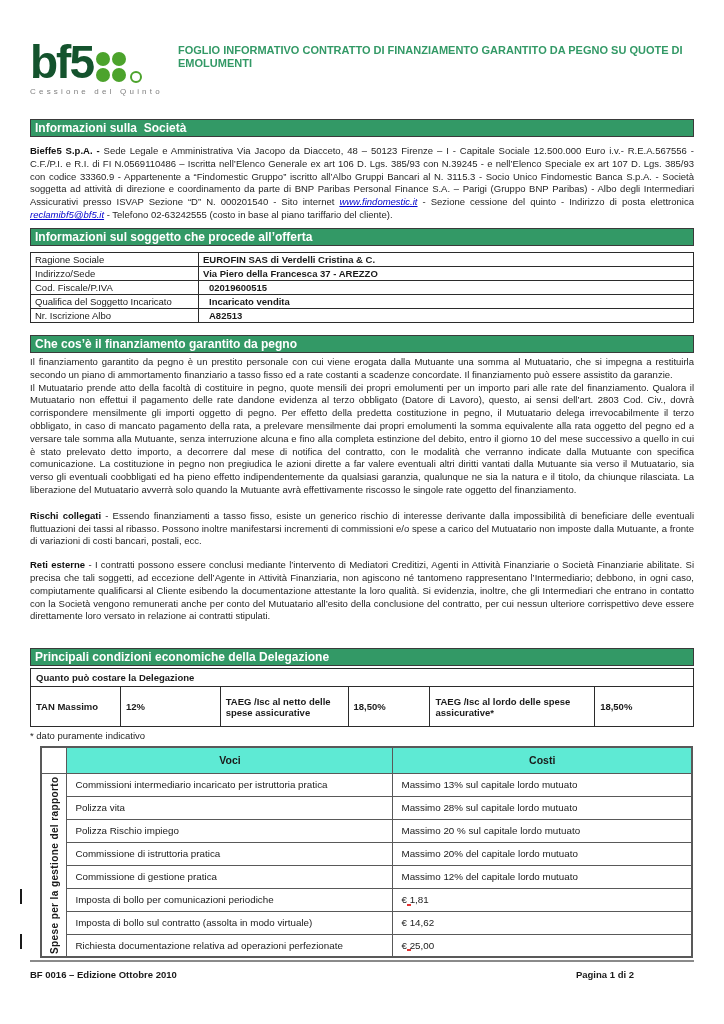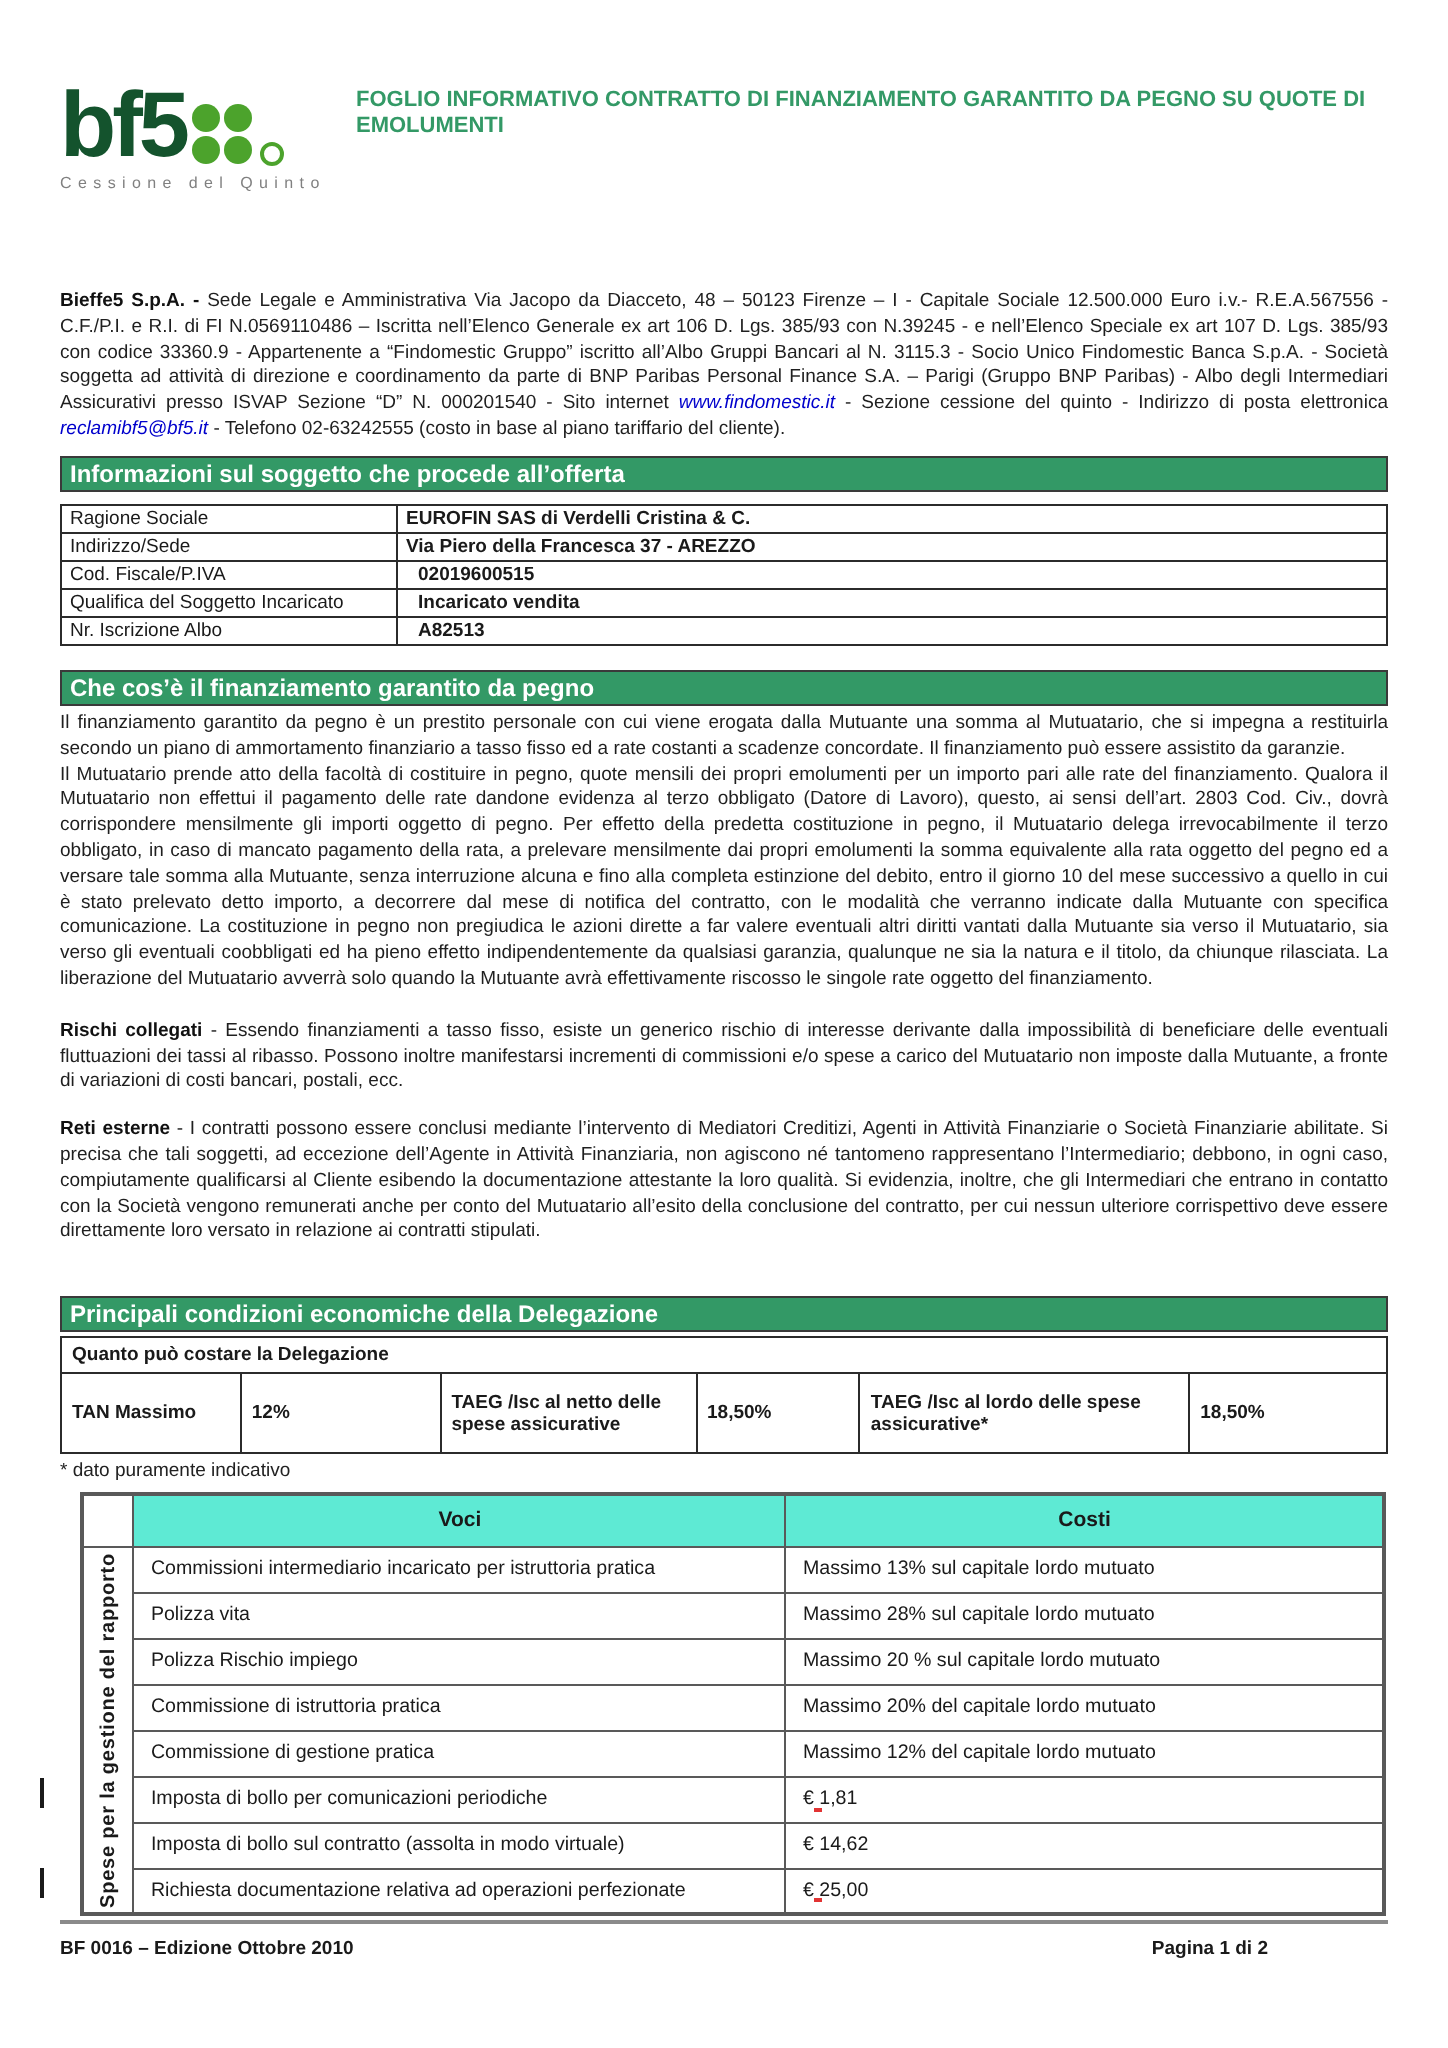--- a/index.html
+++ b/index.html
@@ -25,21 +25,21 @@
   .doc-title { flex:1; max-width:525px; padding-top:4px; font-size:11px; font-weight:bold;
     color:#339966; line-height:13px; }
 
   
   .bar { height:18px; background:#339966; border:1px solid #3a3a3a; color:#ffffff;
     font-size:12px; font-weight:bold; line-height:16px; padding:0 4px; white-space:pre-wrap; overflow:hidden; }
 
   
   .para { font-size:9.5px; line-height:12.8px; text-align:justify; color:#1f1f1f; }
   .para b { color:#111; }
-  .link { color:#0000cc; font-style:italic; cursor:pointer; }
+  .link { color:#0000cc; text-decoration:underline; font-style:italic; cursor:pointer; }
   .pgroup p + p { margin-top:0; }
   .pgroup .gap1 { margin-top:13px; }
   .pgroup .gap2 { margin-top:11px; }
 
   
   table { border-collapse:collapse; }
   .t-info { width:664px; }
   .t-info td { border:1px solid #2b2b2b; height:14px; font-size:9.5px; padding:0 4px; vertical-align:middle; }
   .t-info td.lbl { width:168px; }
   .t-info td.val { font-weight:bold; }
@@ -90,20 +90,21 @@
             <i class="dot d3"></i>
             <i class="dot d4"></i>
           <i class="dot-outline"></i>
         </span>
       </div>
       <div class="tagline">Cessione del Quinto</div>
     </div>
     <div class="doc-title">FOGLIO INFORMATIVO CONTRATTO DI FINANZIAMENTO GARANTITO DA PEGNO SU QUOTE DI EMOLUMENTI</div>
   </div>
 
+  <div class="abs bar" style="top:119px">Informazioni sulla  Società</div>
   <div class="abs para" style="top:145px">
     <b>Bieffe5 S.p.A. -</b><span> Sede Legale e Amministrativa Via Jacopo da Diacceto, 48 – 50123 Firenze – I - Capitale Sociale 12.500.000 Euro i.v.- R.E.A.567556 - C.F./P.I. e R.I. di FI N.0569110486 – Iscritta nell’Elenco Generale ex art 106 D. Lgs. 385/93 con N.39245 - e nell’Elenco Speciale ex art 107 D. Lgs. 385/93 con codice 33360.9 - Appartenente a “Findomestic Gruppo” iscritto all’Albo Gruppi Bancari al N. 3115.3 - Socio Unico Findomestic Banca S.p.A. - Società soggetta ad attività di direzione e coordinamento da parte di BNP Paribas Personal Finance S.A. – Parigi (Gruppo BNP Paribas) - Albo degli Intermediari Assicurativi presso ISVAP Sezione “D” N. 000201540 - Sito internet </span><span class="link">www.findomestic.it</span><span> - Sezione cessione del quinto - Indirizzo di posta elettronica </span><span class="link">reclamibf5@bf5.it</span><span> - Telefono 02-63242555 (costo in base al piano tariffario del cliente).</span>
   </div>
 
   <div class="abs bar" style="top:228px">Informazioni sul soggetto che procede all’offerta</div>
   <table class="t-info abs" style="top:252px">
     <tbody>
         <tr>
       <td class="lbl">Ragione Sociale</td>
       <td class="val">EUROFIN SAS di Verdelli Cristina &amp; C.</td>

